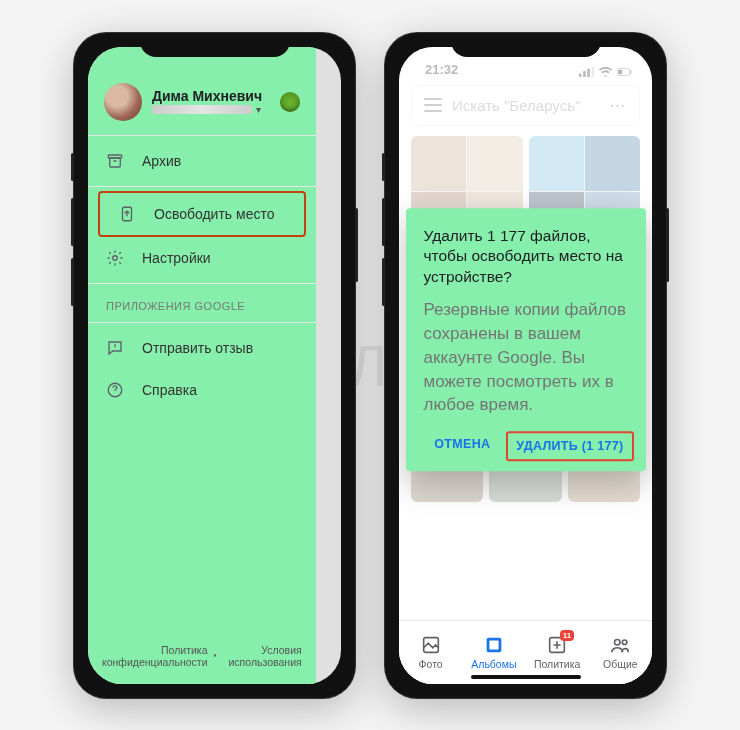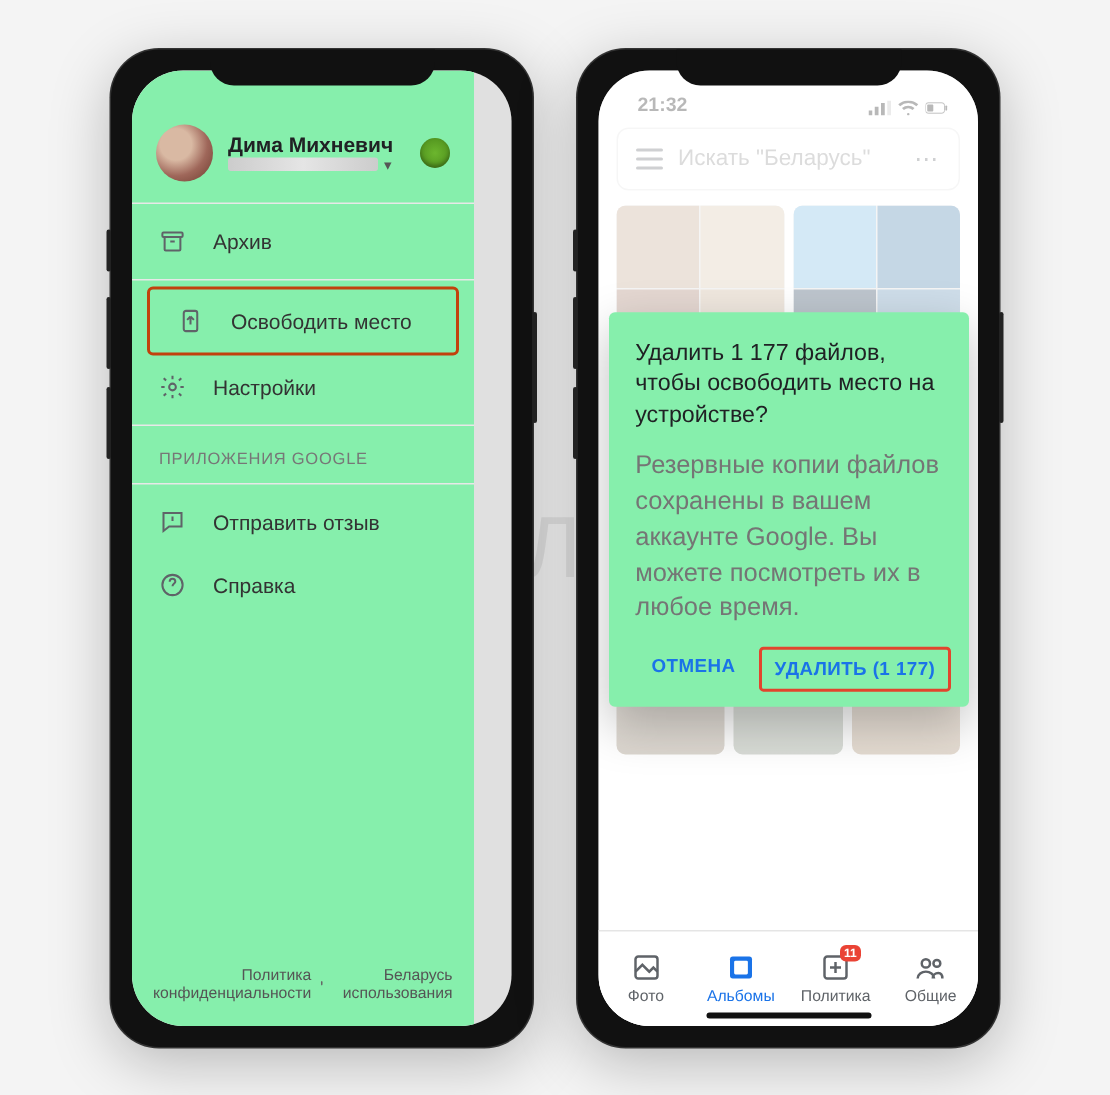--- a/index.html
+++ b/index.html
@@ -300,21 +300,21 @@
             </span>
             <span class="lbl">Справка</span>
           </div>
 
           <div class="spacer"></div>
           <div class="footer">
             <span>
               <span>Политика</span><br><span>конфиденциальности</span>
             </span>
             <span class="dot"></span>
-            <span>Беларусь использования</span>
+            <span>Условия использования</span>
           </div>
         </div>
         <div class="drawer-shadow"></div>
       </div>
     </div>
   </div>
 
   <div class="phone right">
     <div class="side-btn l1"></div>
       <div class="side-btn l2"></div>

